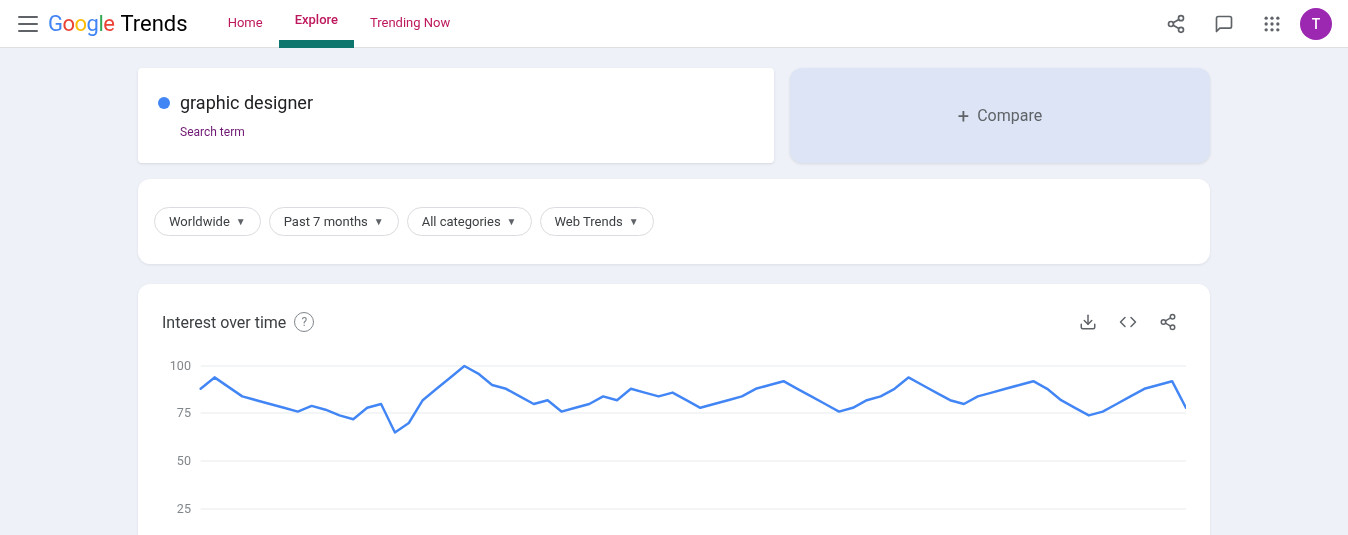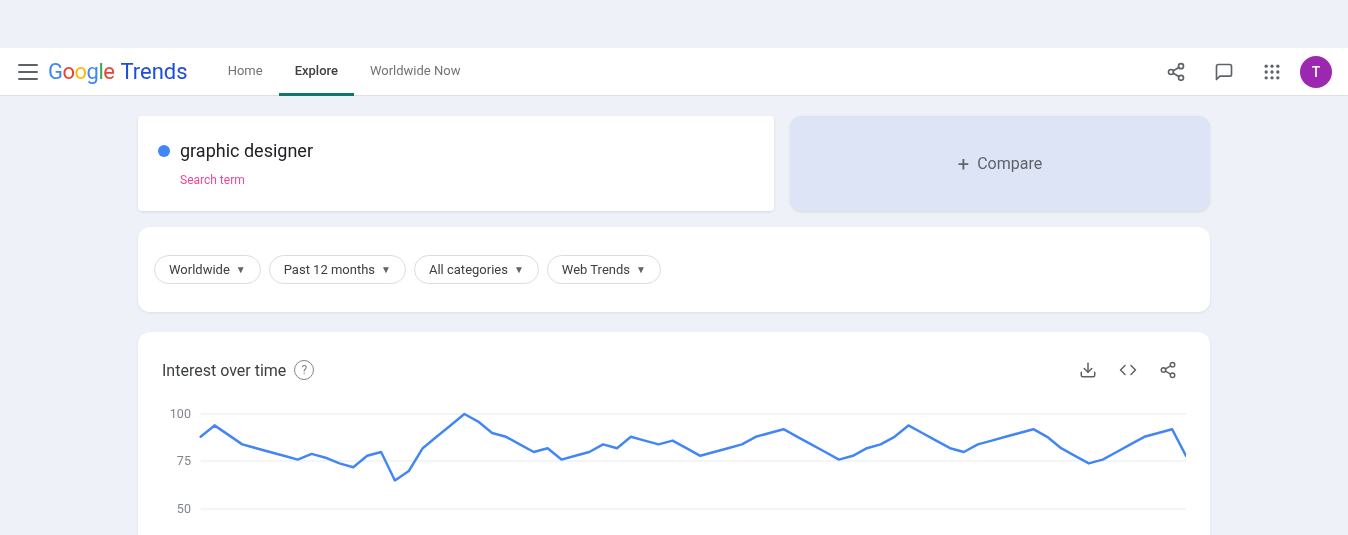--- a/index.html
+++ b/index.html
@@ -14,21 +14,20 @@
     .header {
       background: #fff;
       display: flex;
       align-items: center;
       height: 48px;
       padding: 0 16px;
       gap: 8px;
       border-bottom: 1px solid #e0e0e0;
       position: relative;
       z-index: 10;
-      margin-top: 48px;
     }
     .header-left {
       display: flex;
       align-items: center;
       gap: 8px;
       flex: 0 0 auto;
     }
     .hamburger-icon {
       width: 24px;
       height: 24px;
@@ -59,46 +58,46 @@
     }
     .logo-google .g1 { color: #4285F4; }
     .logo-google .g2 { color: #EA4335; }
     .logo-google .g3 { color: #FBBC05; }
     .logo-google .g4 { color: #4285F4; }
     .logo-google .g5 { color: #34A853; }
     .logo-google .g6 { color: #EA4335; }
     .logo-trends {
       font-size: 22px;
       font-weight: 400;
-      color: #1d4ed8;
+      color: #000000;
       margin-left: 4px;
     }
 
     .nav-links {
       display: flex;
       align-items: center;
       gap: 0;
       margin-left: 16px;
       height: 48px;
     }
     .nav-link {
       font-size: 13px;
-      color: #737373;
+      color: #be185d;
       text-decoration: none;
       padding: 0 16px;
       height: 48px;
       display: flex;
       align-items: center;
       cursor: pointer;
       border-bottom: 3px solid transparent;
       transition: color 0.2s;
     }
     .nav-link.active {
-      color: #404040;
-      border-bottom: 3px solid #0f766e;
+      color: #be185d;
+      border-bottom: 8px solid #0f766e;
       font-weight: 500;
     }
 
     .header-right {
       margin-left: auto;
       display: flex;
       align-items: center;
       gap: 8px;
     }
     .header-icon-btn {
@@ -163,21 +162,21 @@
       background: #4285F4;
       flex-shrink: 0;
     }
     .search-term-text {
       font-size: 18px;
       color: #202124;
       font-weight: 400;
     }
     .search-label {
       font-size: 12px;
-      color: #ec4899;
+      color: #701a75;
       margin-top: 12px;
       margin-left: 22px;
     }
 
     .compare-box {
       background: #dce4f5;
       border-radius: 12px;
       padding: 16px 20px;
       width: 420px;
       display: flex;
@@ -315,21 +314,21 @@
       <span class="logo-google">
         <span class="g1">G</span><span class="g2">o</span><span class="g3">o</span><span class="g4">g</span><span class="g5">l</span><span class="g6">e</span>
       </span>
       <span class="logo-trends">Trends</span>
     </a>
   </div>
 
   <nav class="nav-links">
     <a class="nav-link">Home</a>
     <a class="nav-link active">Explore</a>
-    <a class="nav-link">Worldwide Now</a>
+    <a class="nav-link">Trending Now</a>
   </nav>
 
   <div class="header-right">
     <button class="header-icon-btn" title="Share">
       <svg width="20" height="20" viewBox="0 0 24 24" fill="none" stroke="#5f6368" stroke-width="2" stroke-linecap="round" stroke-linejoin="round">
         <circle cx="18" cy="5" r="3"></circle>
           <circle cx="6" cy="12" r="3"></circle>
           <circle cx="18" cy="19" r="3"></circle>
         <line x1="8.59" y1="13.51" x2="15.42" y2="17.49"></line>
           <line x1="15.41" y1="6.51" x2="8.59" y2="10.49"></line>
@@ -375,21 +374,21 @@
       </div>
     </div>
   </div>
 
   <div class="filter-row">
     <div class="filter-chip">
       <span>Worldwide</span>
       <span class="chevron-down">▼</span>
     </div>
     <div class="filter-chip">
-      <span>Past 12 months</span>
+      <span>Past 7 months</span>
       <span class="chevron-down">▼</span>
     </div>
     <div class="filter-chip">
       <span>All categories</span>
       <span class="chevron-down">▼</span>
     </div>
     <div class="filter-chip">
       <span>Web Trends</span>
       <span class="chevron-down">▼</span>
     </div>

